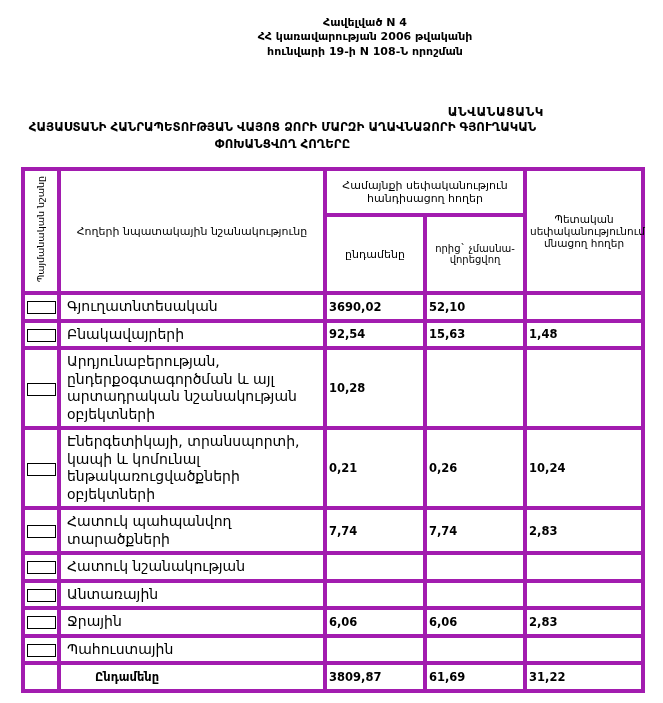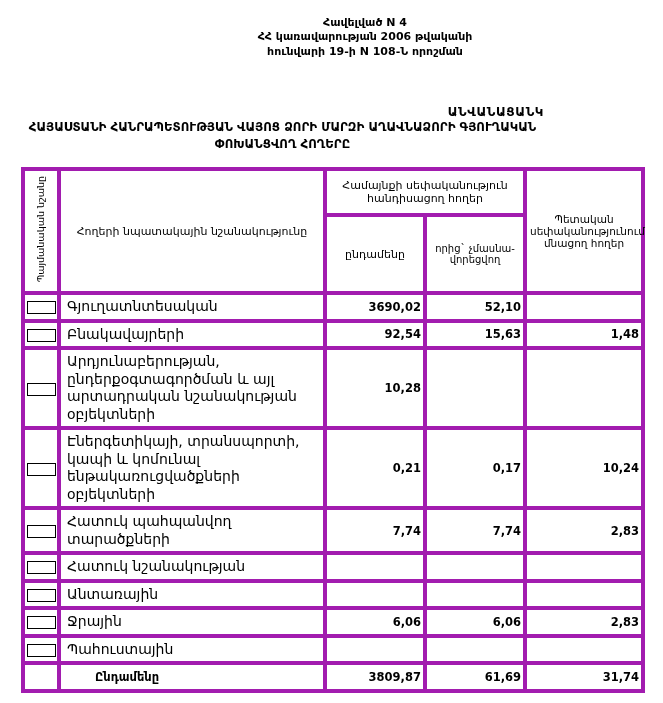--- a/index.html
+++ b/index.html
@@ -69,21 +69,21 @@
   td { height:24px; vertical-align:middle; }
   td.td-sym { text-align:center; }
   .sign-box {
     display:inline-block;
     width:29px; height:13px;
     border:1px solid #000;
     vertical-align:middle;
     background:#fff;
   }
   td.td-label { font-size:14px; padding:3px 6px; line-height:1.25; }
-  td.td-num  { text-align:right; font-size:11.5px; font-weight:bold; padding:2px; }
+  td.td-num  { text-align:left; font-size:11.5px; font-weight:bold; padding:2px; }
   tr.sep td { border-top-width:2px; }
   tfoot td { border-top-width:2px; height:28px; }
   tfoot td.td-label { font-weight:bold; padding-left:34px; font-size:11.5px; }
 
   
   .footer {
     display:flex;
     justify-content:space-between;
     align-items:flex-end;
     margin-top:24px;
@@ -150,21 +150,21 @@
         <td class="td-sym"><span class="sign-box"></span></td>
         <td class="td-label">Արդյունաբերության, ընդերքօգտագործման և այլ արտադրական նշանակության օբյեկտների</td>
         <td class="td-num">10,28</td>
         <td class="td-num"></td>
         <td class="td-num"></td>
       </tr>
       <tr>
         <td class="td-sym"><span class="sign-box"></span></td>
         <td class="td-label">Էներգետիկայի, տրանսպորտի, կապի և կոմունալ ենթակառուցվածքների օբյեկտների</td>
         <td class="td-num">0,21</td>
-        <td class="td-num">0,17</td>
+        <td class="td-num">0,26</td>
         <td class="td-num">10,24</td>
       </tr>
       <tr>
         <td class="td-sym"><span class="sign-box"></span></td>
         <td class="td-label">Հատուկ պահպանվող տարածքների</td>
         <td class="td-num">7,74</td>
         <td class="td-num">7,74</td>
         <td class="td-num">2,83</td>
       </tr>
       <tr class="sep">
@@ -195,21 +195,21 @@
         <td class="td-num"></td>
         <td class="td-num"></td>
       </tr>
     </tbody>
     <tfoot>
       <tr>
         <td class="td-sym"></td>
         <td class="td-label">Ընդամենը</td>
         <td class="td-num">3809,87</td>
         <td class="td-num">61,69</td>
-        <td class="td-num">31,74</td>
+        <td class="td-num">31,22</td>
       </tr>
     </tfoot>
   </table>
 
   <div class="footer">
     <div>
       <div>ղեկավար-նախարար</div>
     </div>
     <div>Մ. Թոփուզյան</div>
   </div>

